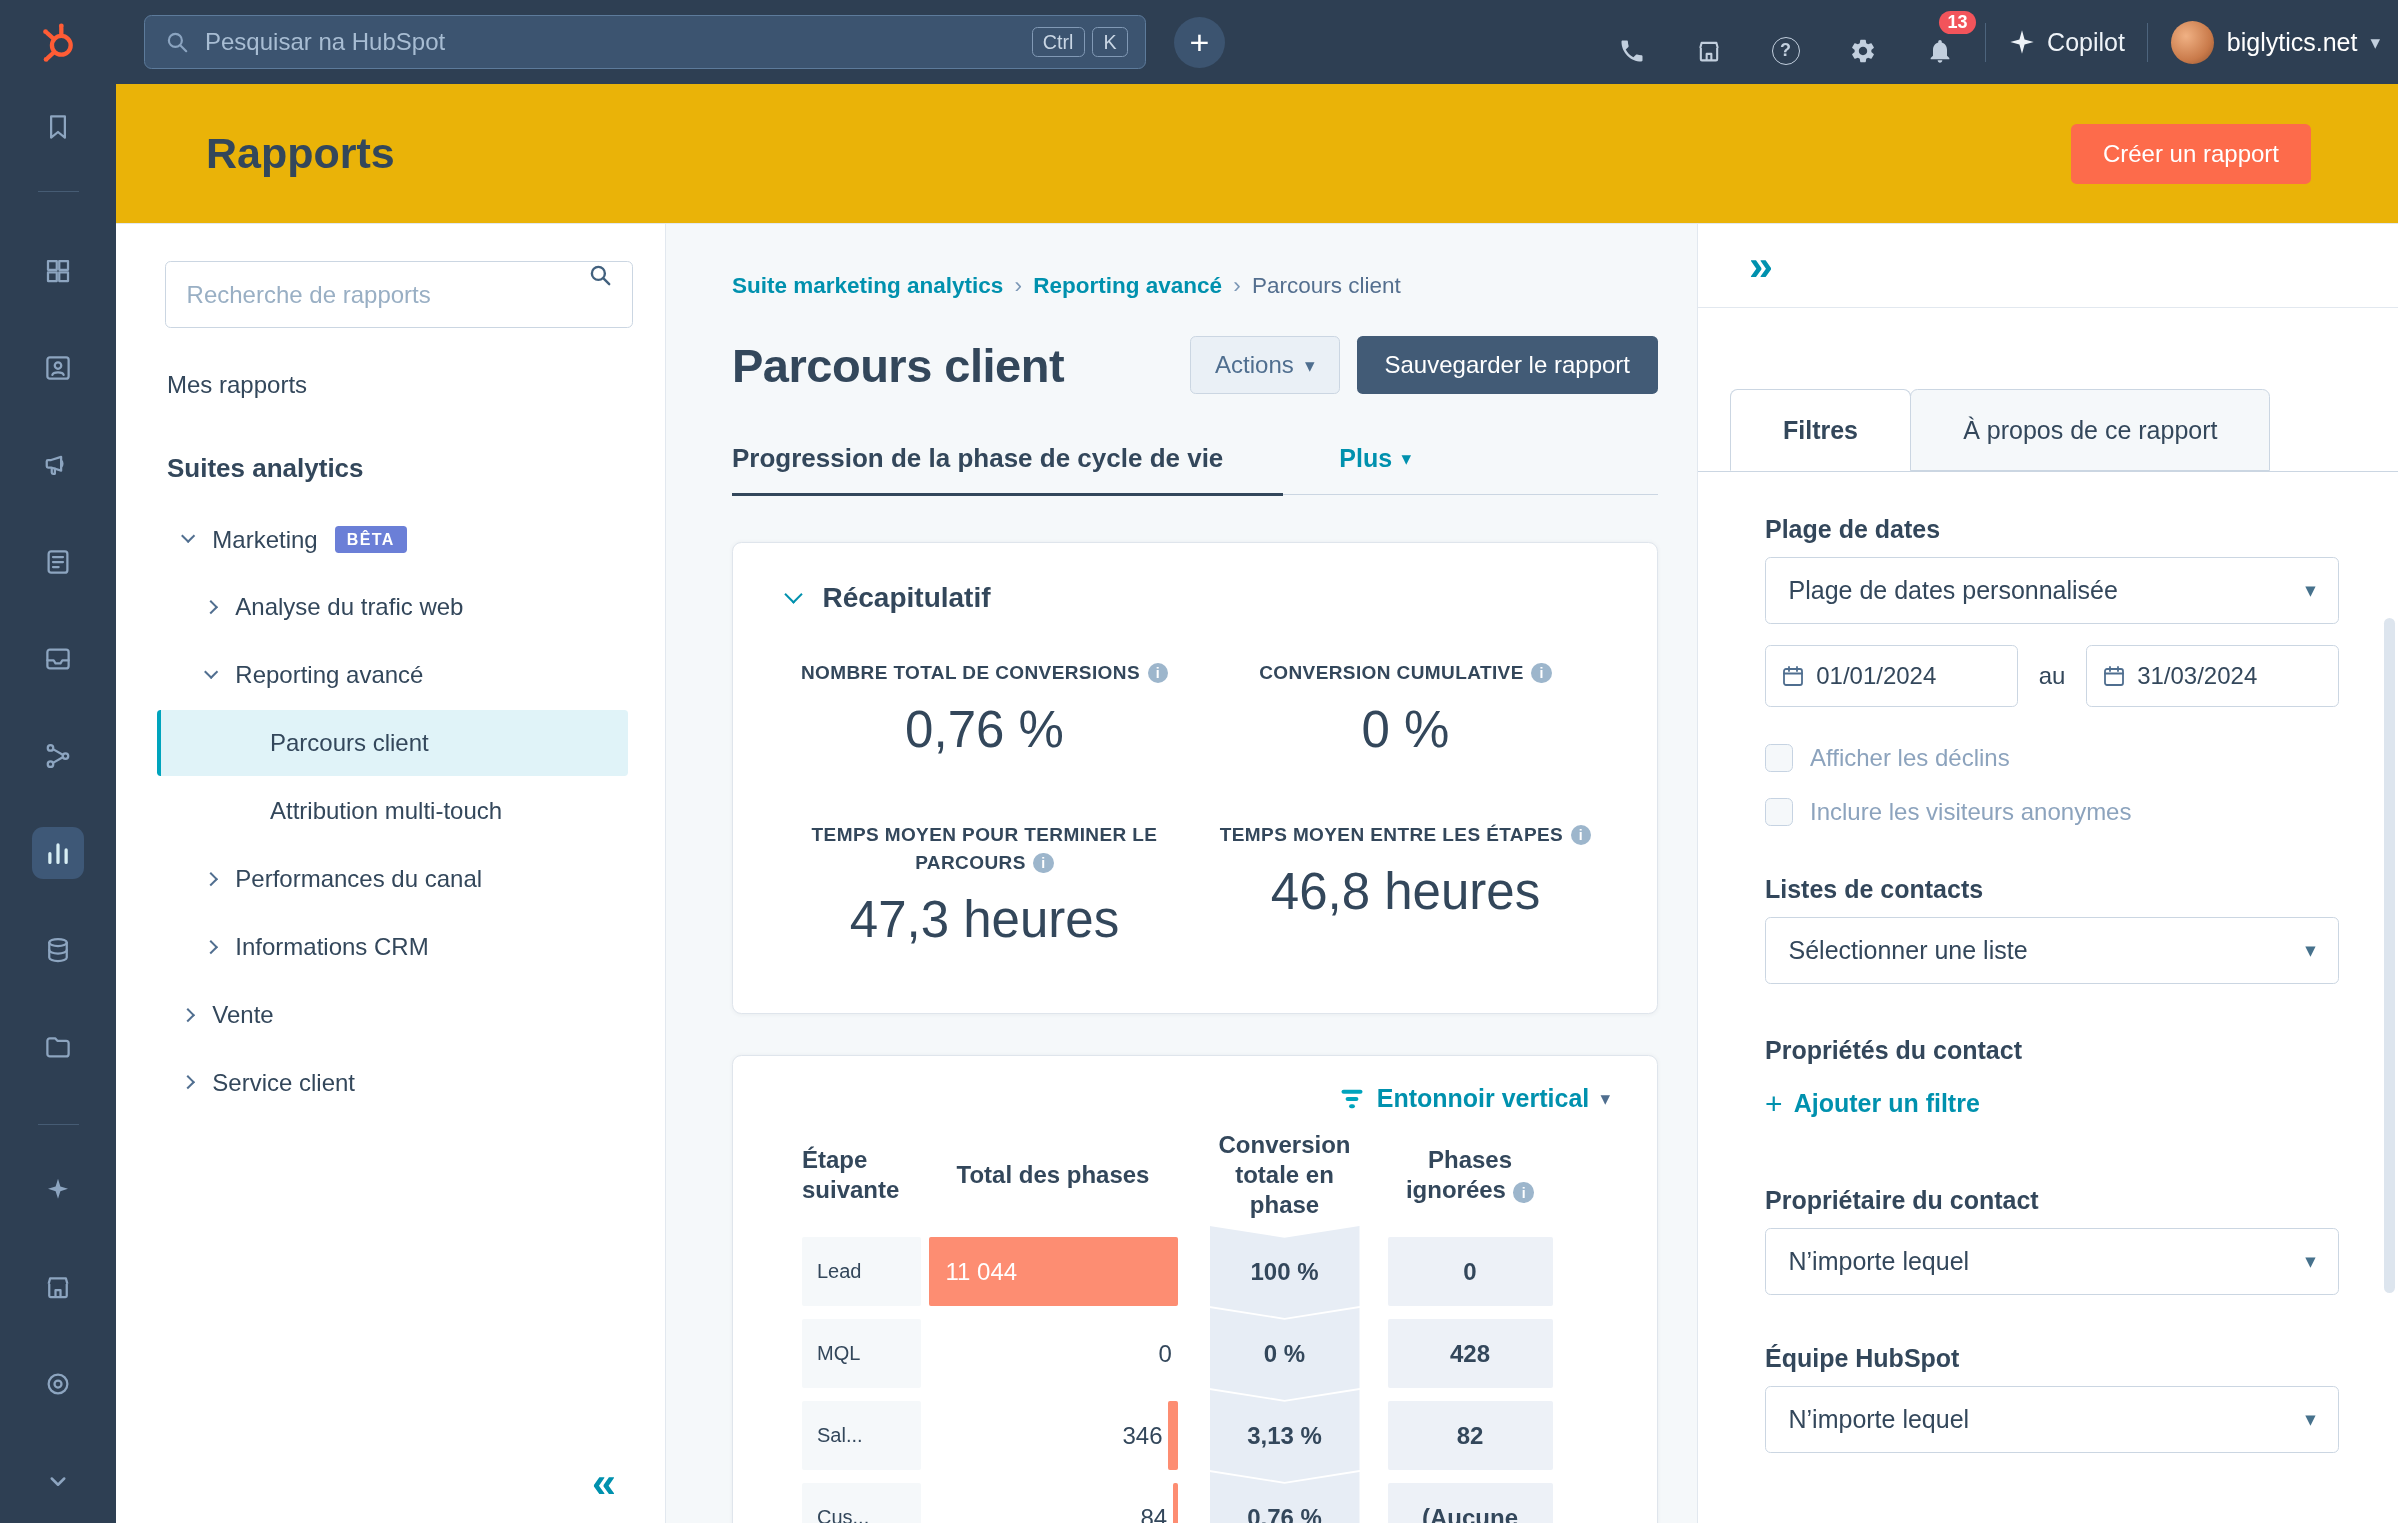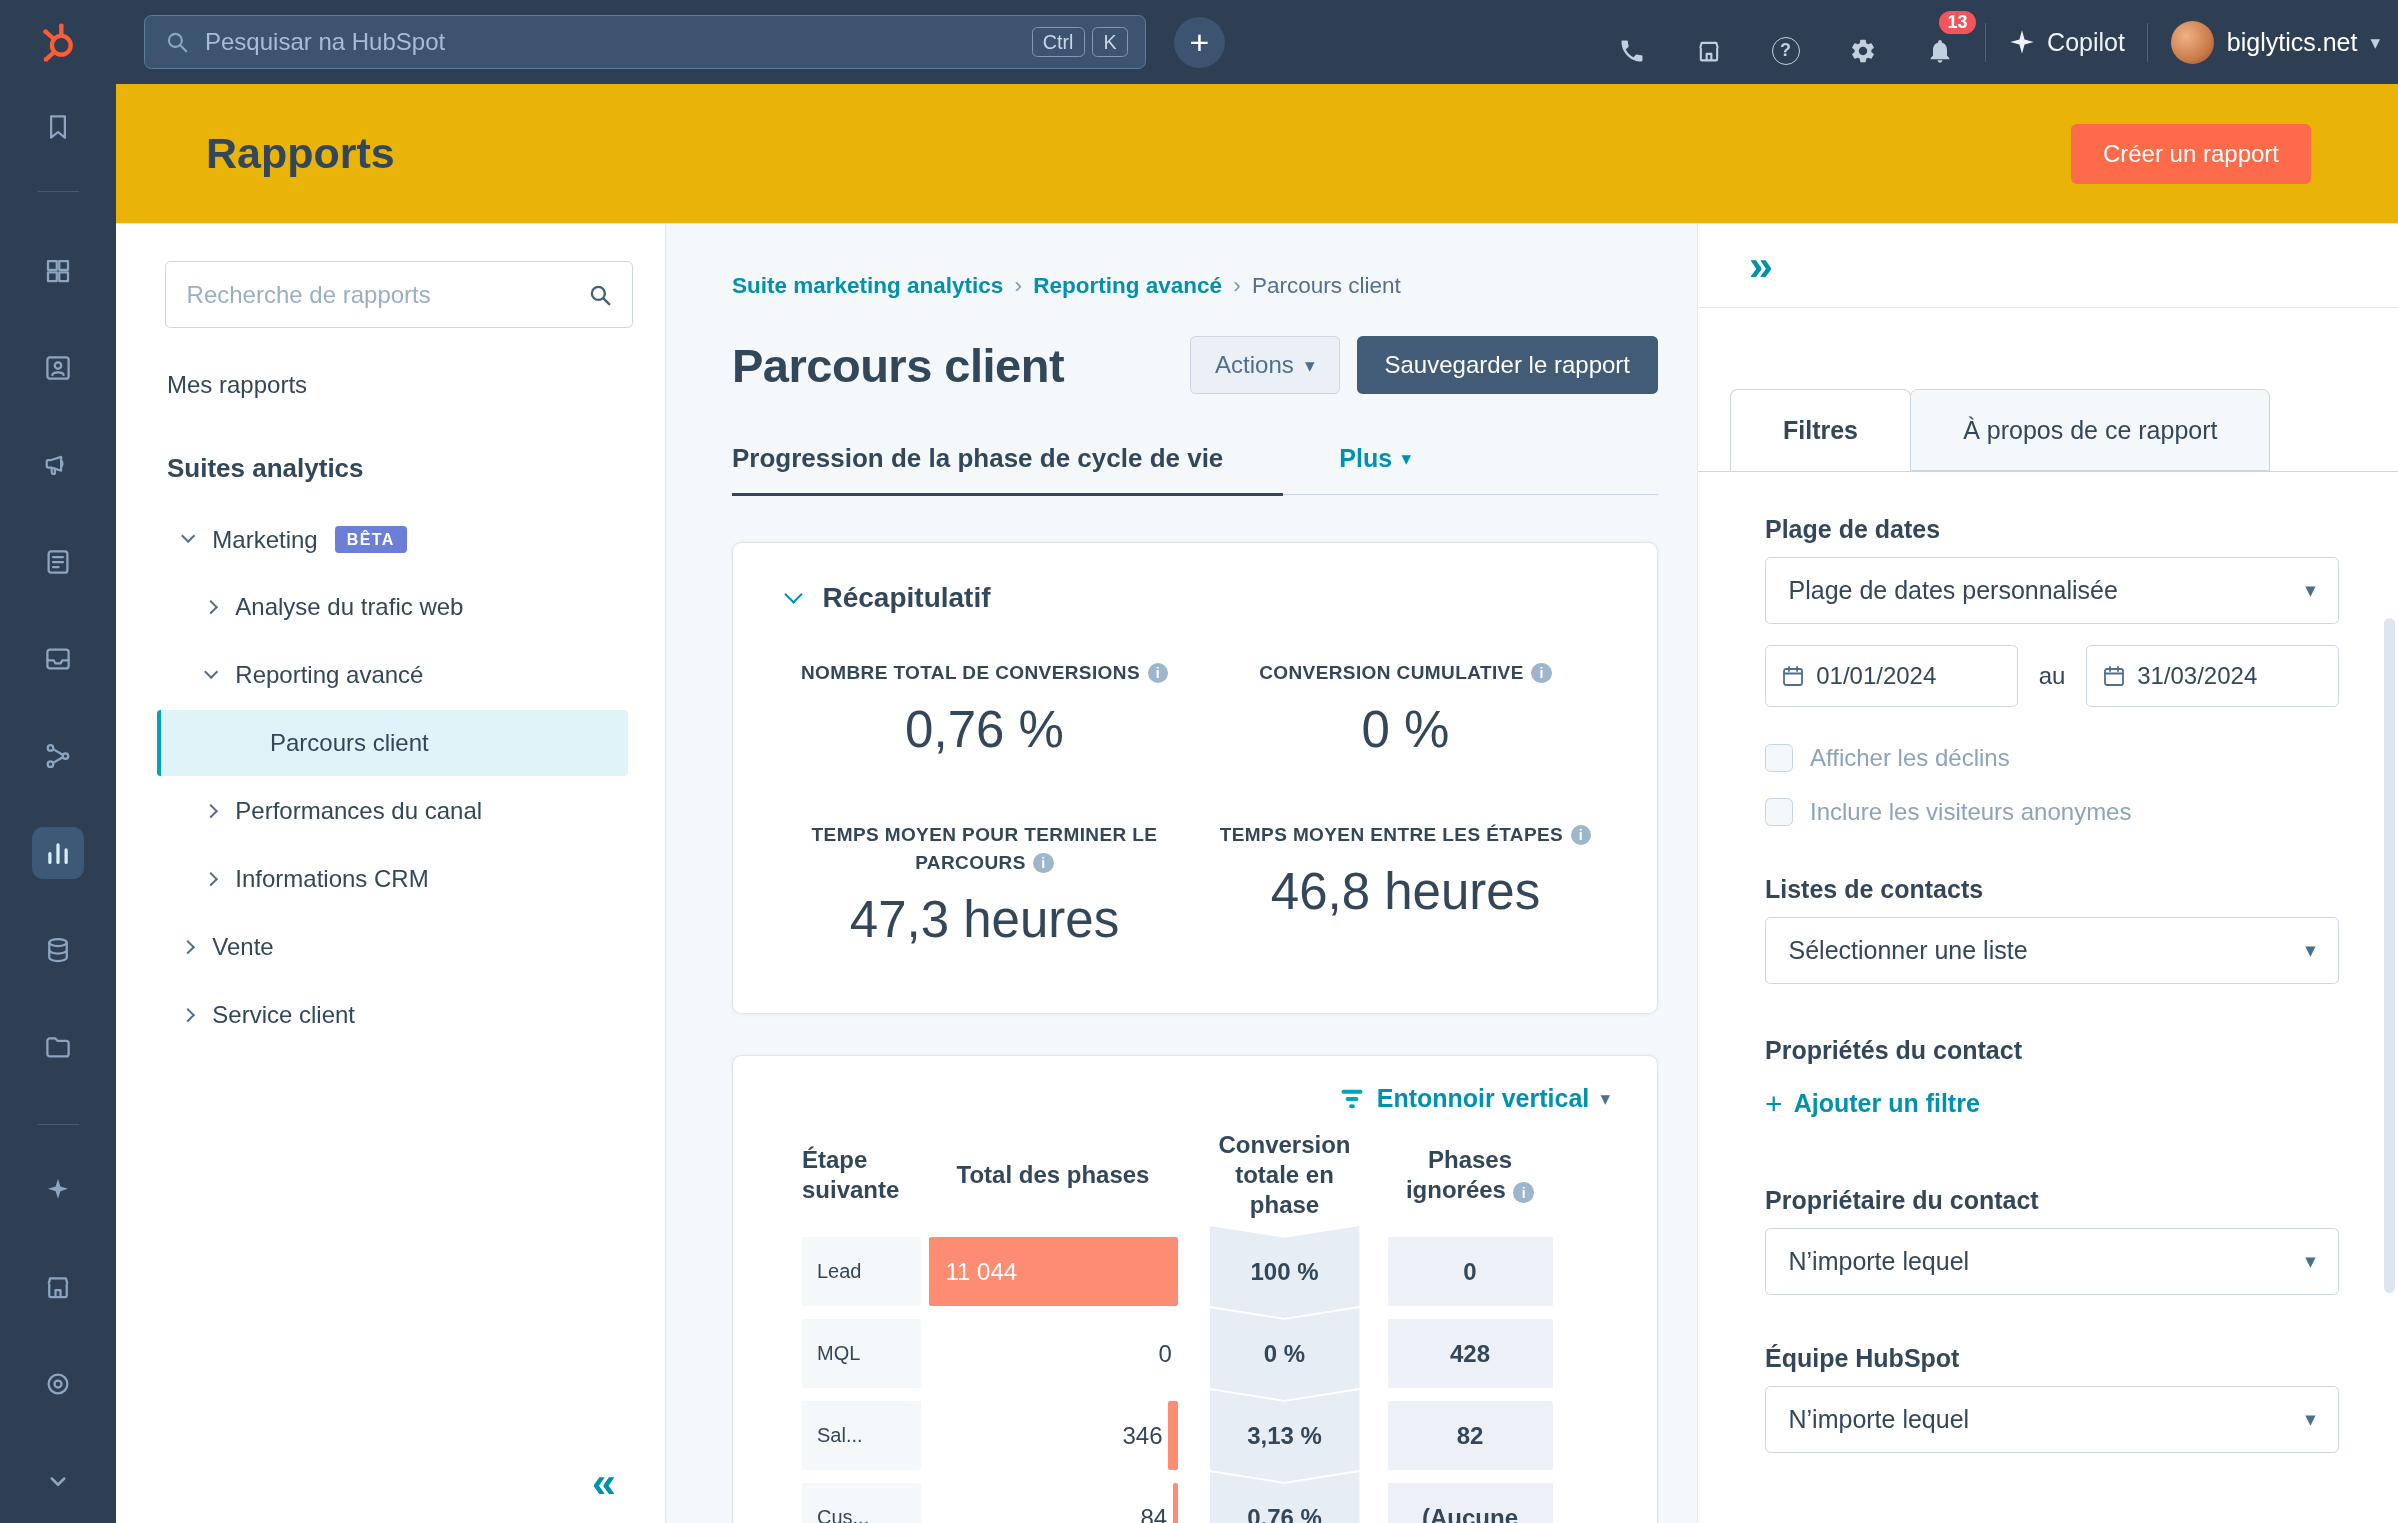--- a/index.html
+++ b/index.html
@@ -36,21 +36,21 @@
   .rail-divider{width:41px;height:0.9px;background:#465c74;}
 
   .main{flex:1;display:flex;flex-direction:column;background:#eab308;min-width:0;}
   .page-header{height:139px;display:flex;align-items:center;padding:0 88px 0 90px;flex:none;}
   .page-header h1{font-size:43px;font-weight:700;color:#33475b;flex:1;}
   .btn-cta{background:#fd6b4b;color:#fff;border:none;border-radius:5.6px;height:60px;padding:0 32px;font-size:24px;font-family:inherit;cursor:pointer;}
   .content{flex:1;display:flex;border-top:0.9px solid #e2e8ef;min-height:0;}
 
   
   .reports-panel{width:549px;flex:none;position:relative;background:#fff;padding-top:37px;}
-  .rp-search{margin:0 32px 0 49px;height:67px;border:0.9px solid #cbd6e2;border-radius:5.6px;display:flex;align-items:center;padding:0 19px 0 20.6px;}
+  .rp-search{margin:0 32px 0 49px;height:67px;border:0.9px solid #cbd6e2;border-radius:5.6px;display:flex;padding:0 19px 0 20.6px;}
   .rp-search input{flex:1;border:none;outline:none;font-size:24px;color:#33475b;font-family:inherit;background:transparent;min-width:0;}
   .rp-search input::placeholder{color:#99afc4;}
   .rp-link{margin:43px 0 0 51px;font-size:24px;color:#33475b;cursor:pointer;}
   .rp-section{margin:54px 0 22.5px 51px;font-size:26px;font-weight:700;}
   .tree-row{height:66px;margin:1.9px 37px 0 41px;display:flex;align-items:center;border-radius:3.7px;font-size:24px;color:#33475b;cursor:pointer;}
   .tree-row .tchev{flex:none;margin-right:19px;}
   .lvl1{padding-left:26px;}
   .lvl2{padding-left:49px;}
   .lvl3{padding-left:113px;}
   .tree-row.selected{background:#e0f3f8;border-left:4.7px solid #00a4bd;padding-left:109px;}
@@ -323,20 +323,23 @@
           <span class="tchev right"></span>
           <span>Analyse du trafic web</span>
         </div>
         <div class="tree-row lvl2">
           <span class="tchev down"></span>
           <span>Reporting avancé</span>
         </div>
         <div class="tree-row lvl3 selected">
           <span>Parcours client</span>
         </div>
+        <div class="tree-row lvl3">
+          <span>Attribution multi-touch</span>
+        </div>
         <div class="tree-row lvl2">
           <span class="tchev right"></span>
           <span>Performances du canal</span>
         </div>
         <div class="tree-row lvl2">
           <span class="tchev right"></span>
           <span>Informations CRM</span>
         </div>
         <div class="tree-row lvl1">
           <span class="tchev right"></span>

